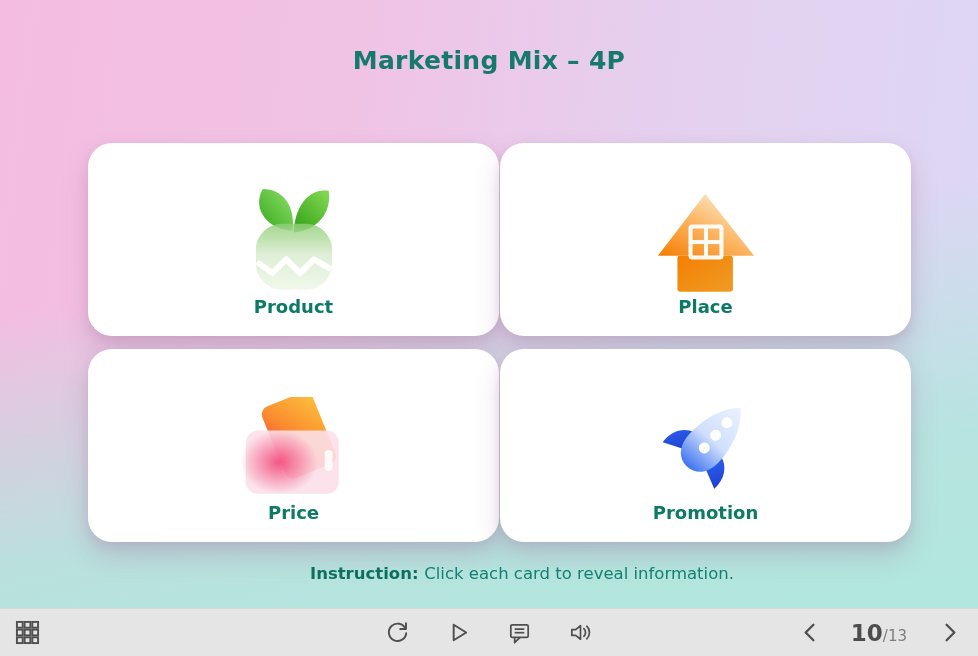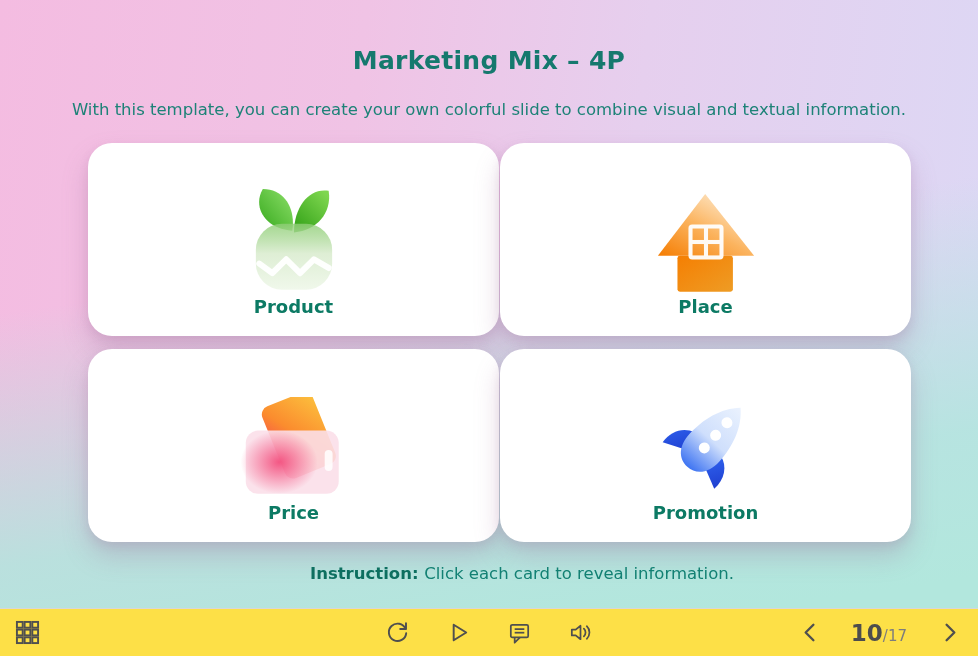--- a/index.html
+++ b/index.html
@@ -18,42 +18,41 @@
     grid-template-columns:393px 393px;grid-column-gap:19px;grid-row-gap:13px;}
   .card{width:411px;height:193px;background:#ffffff;border-radius:24px;cursor:pointer;
     box-shadow:0 14px 26px rgba(158,105,152,.28),0 4px 10px rgba(158,105,152,.14);
     display:flex;flex-direction:column;align-items:center;}
   .card-icon{height:138px;margin-top:14px;display:flex;align-items:flex-end;justify-content:center;}
   .card-label{margin-top:1px;font-size:18px;font-weight:bold;color:#0c7a64;}
   .instruction{position:absolute;top:564px;left:0;width:100%;text-align:center;
     font-size:16.5px;color:#128073;margin-left:33px;}
   .instruction b{color:#0d6f60;margin-right:.35em;}
   
-  .toolbar{position:absolute;left:0;bottom:0;width:978px;height:48px;background:#fde047;
+  .toolbar{position:absolute;left:0;bottom:0;width:978px;height:48px;background:#e5e5e5;
     border-top:1px solid #d7d7d7;box-sizing:border-box;display:flex;align-items:center;}
   .tb-btn{background:none;border:none;padding:2px;margin:0;cursor:pointer;
     display:flex;align-items:center;justify-content:center;}
   .tb-left{margin-left:13px;}
   .tb-center{position:absolute;left:50%;transform:translateX(-50%);
     display:flex;align-items:center;gap:30px;}
   .tb-right{position:absolute;right:12px;display:flex;align-items:center;}
   .pager{display:flex;align-items:baseline;margin:0 26px 0 24px;cursor:default;}
   .page-current{font-size:23px;font-weight:bold;color:#4d4d4d;}
   .page-sep,.page-total{font-size:15px;color:#7d7d7d;}
   svg{display:block;}
 </style>
 </head>
 <body>
 
 <div class="stage">
 
   <div class="slide">
 
     <div class="slide-title">Marketing Mix – 4P</div>
-    <div class="slide-subtitle">With this template, you can create your own colorful slide to combine visual and textual information.</div>
 
     <div class="card-grid">
 
       <div class="card">
         <div class="card-icon">
           <svg viewBox="0 0 120 130" width="104" height="113">
             <defs>
               <linearGradient id="pLeafL" x1="0" y1="1" x2="1" y2="0">
                 <stop offset="0" stop-color="#35a81c"></stop>
                   <stop offset="1" stop-color="#8ee06a"></stop>
@@ -220,21 +219,21 @@
       <button class="tb-btn">
         <span>
           <svg viewBox="0 0 30 30" width="29" height="29" fill="none" stroke="#4f4f4f" stroke-width="2.4" stroke-linecap="round" stroke-linejoin="round">
             <polyline points="18,7 10,15 18,23"></polyline>
           </svg>
         </span>
       </button>
       <div class="pager">
         <span class="page-current">10</span>
         <span class="page-sep">/</span>
-        <span class="page-total">17</span>
+        <span class="page-total">13</span>
       </div>
       <button class="tb-btn">
         <span>
           <svg viewBox="0 0 30 30" width="29" height="29" fill="none" stroke="#4f4f4f" stroke-width="2.4" stroke-linecap="round" stroke-linejoin="round">
             <polyline points="12,7 20,15 12,23"></polyline>
           </svg>
         </span>
       </button>
     </div>
   </div>

